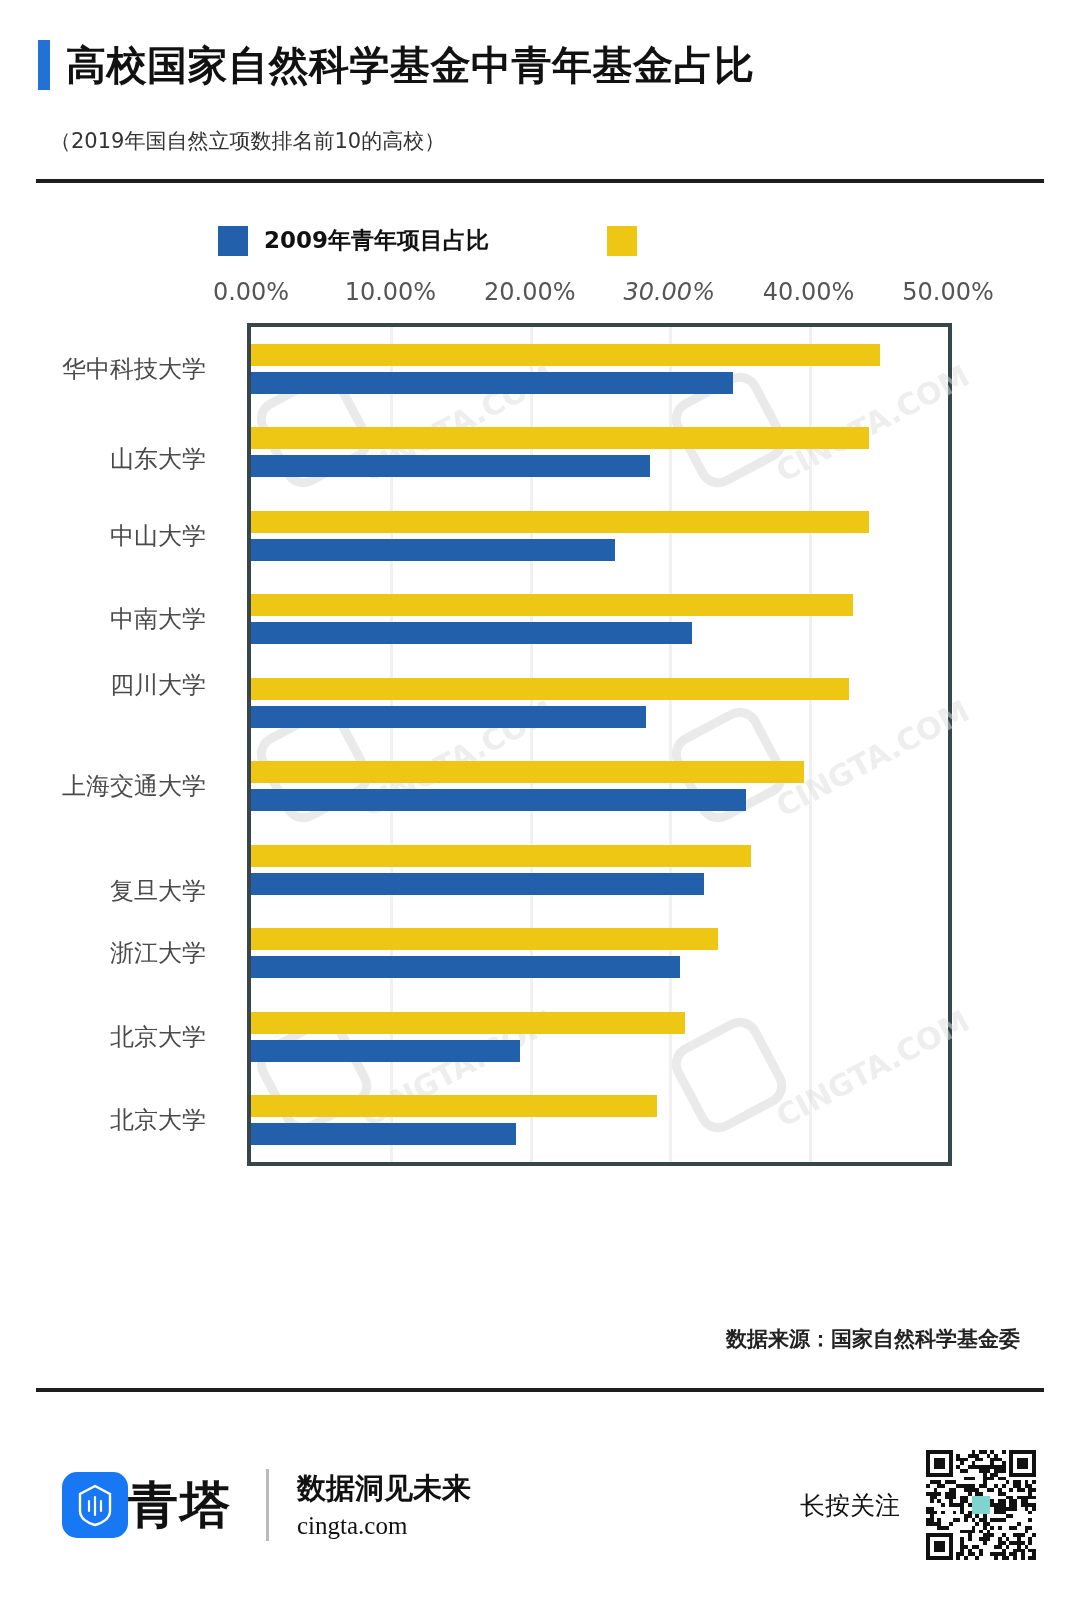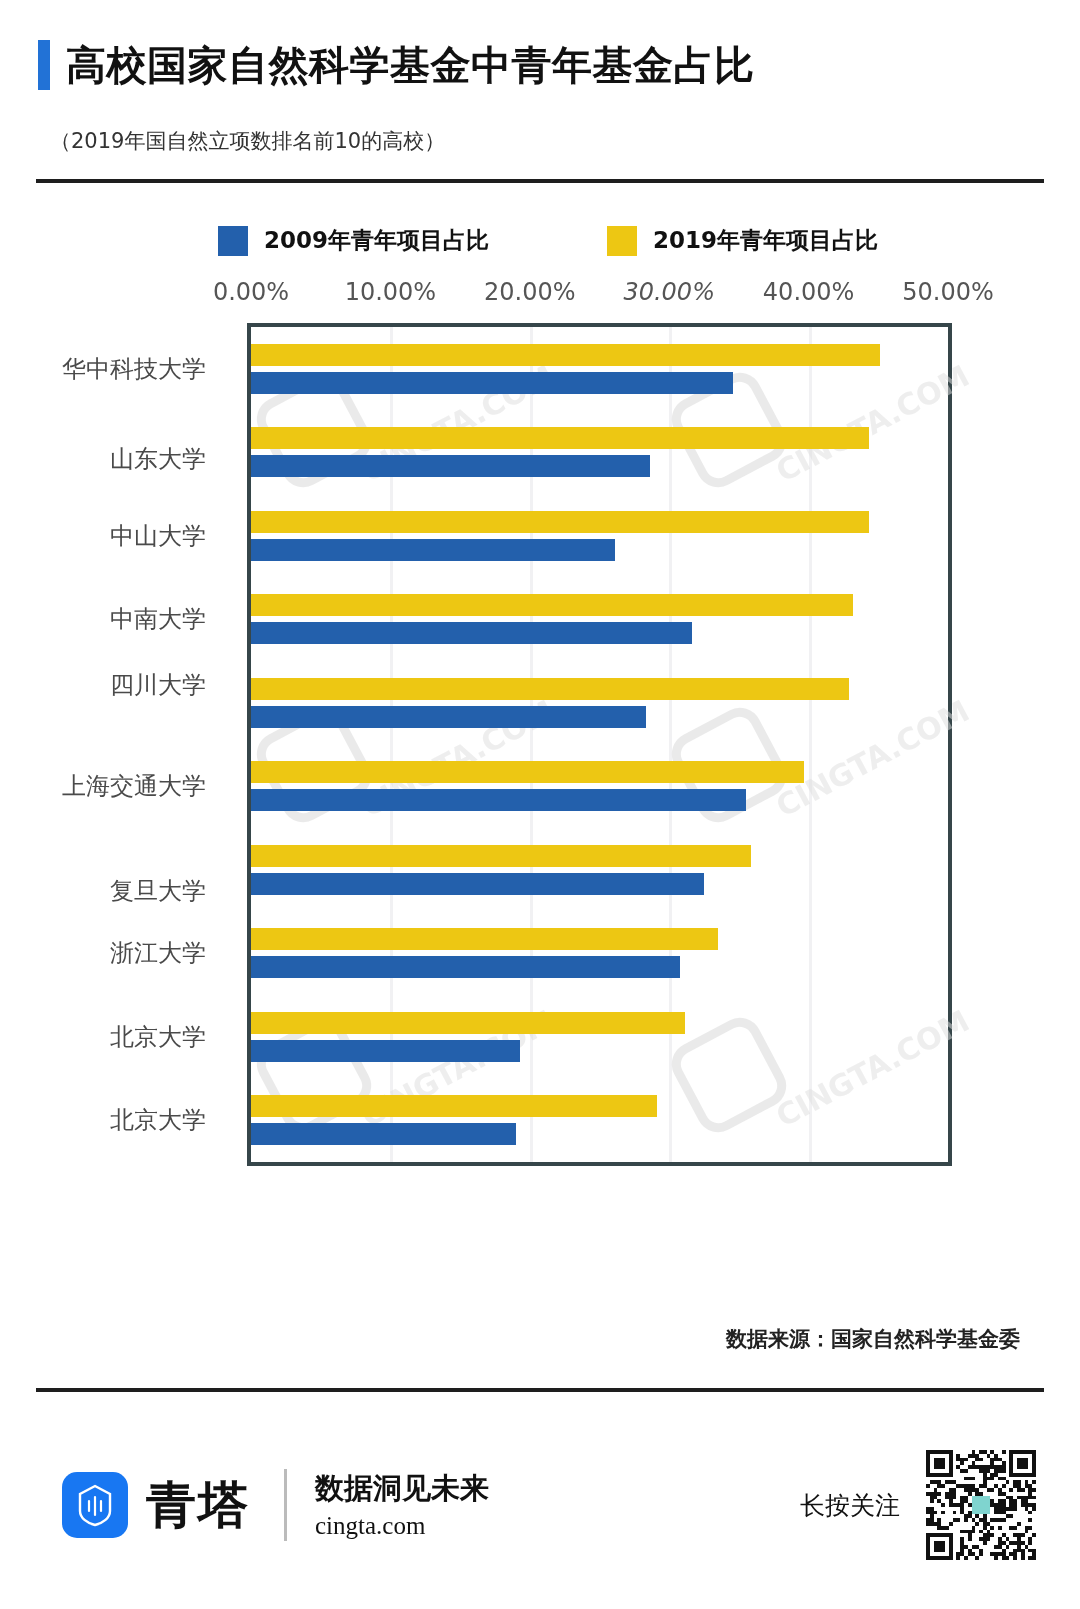--- a/index.html
+++ b/index.html
@@ -104,21 +104,21 @@
   
   .footer {
     position:absolute; left:0; top:1430px; width:1080px; height:150px;
     display:flex; align-items:center;
   }
   .logo-icon {
     width:66px; height:66px; border-radius:15px; background:#1877f2;
     margin-left:62px; flex:none; display:flex; align-items:center; justify-content:center;
   }
   .logo-word {
-    margin-left:18px; font-size:50px; font-weight:bold; color:#111;
+    font-size:50px; font-weight:bold; color:#111;
     font-family:Liberation Sans, sans-serif; letter-spacing:2px;
   }
   .divider-v { width:3px; height:72px; background:#bbb; margin:0 28px 0 34px; }
   .slogan-block { display:flex; flex-direction:column; justify-content:center; }
   .slogan {
     font-size:29px; font-weight:bold; color:#111; line-height:1.3;
     font-family:"DejaVu Sans","Liberation Sans",sans-serif;
   }
   .site {
     font-size:25px; color:#111; margin-top:4px;
@@ -144,21 +144,20 @@
     <div class="rule-top"></div>
   </div>
 
   <div class="legend">
     <div class="legend-item">
       <span class="legend-swatch" style="background:#2360ac"></span>
       <span class="legend-label">2009年青年项目占比</span>
     </div>
     <div class="legend-item">
       <span class="legend-swatch" style="background:#edc713"></span>
-      <span class="legend-label">2019年青年项目占比</span>
     </div>
   </div>
 
   <div class="chart-wrap">
     <div class="axis-row" id="axis-row">
         <div class="axis-tick" style="left: 251px; top: 0px;">0.00%</div>
         <div class="axis-tick" style="left: 390.4px; top: 0px;">10.00%</div>
         <div class="axis-tick" style="left: 529.8px; top: 0px;">20.00%</div>
         <div class="axis-tick" style="left: 669.2px; top: 0px; font-style: italic;">30.00%</div>
         <div class="axis-tick" style="left: 808.6px; top: 0px;">40.00%</div>

